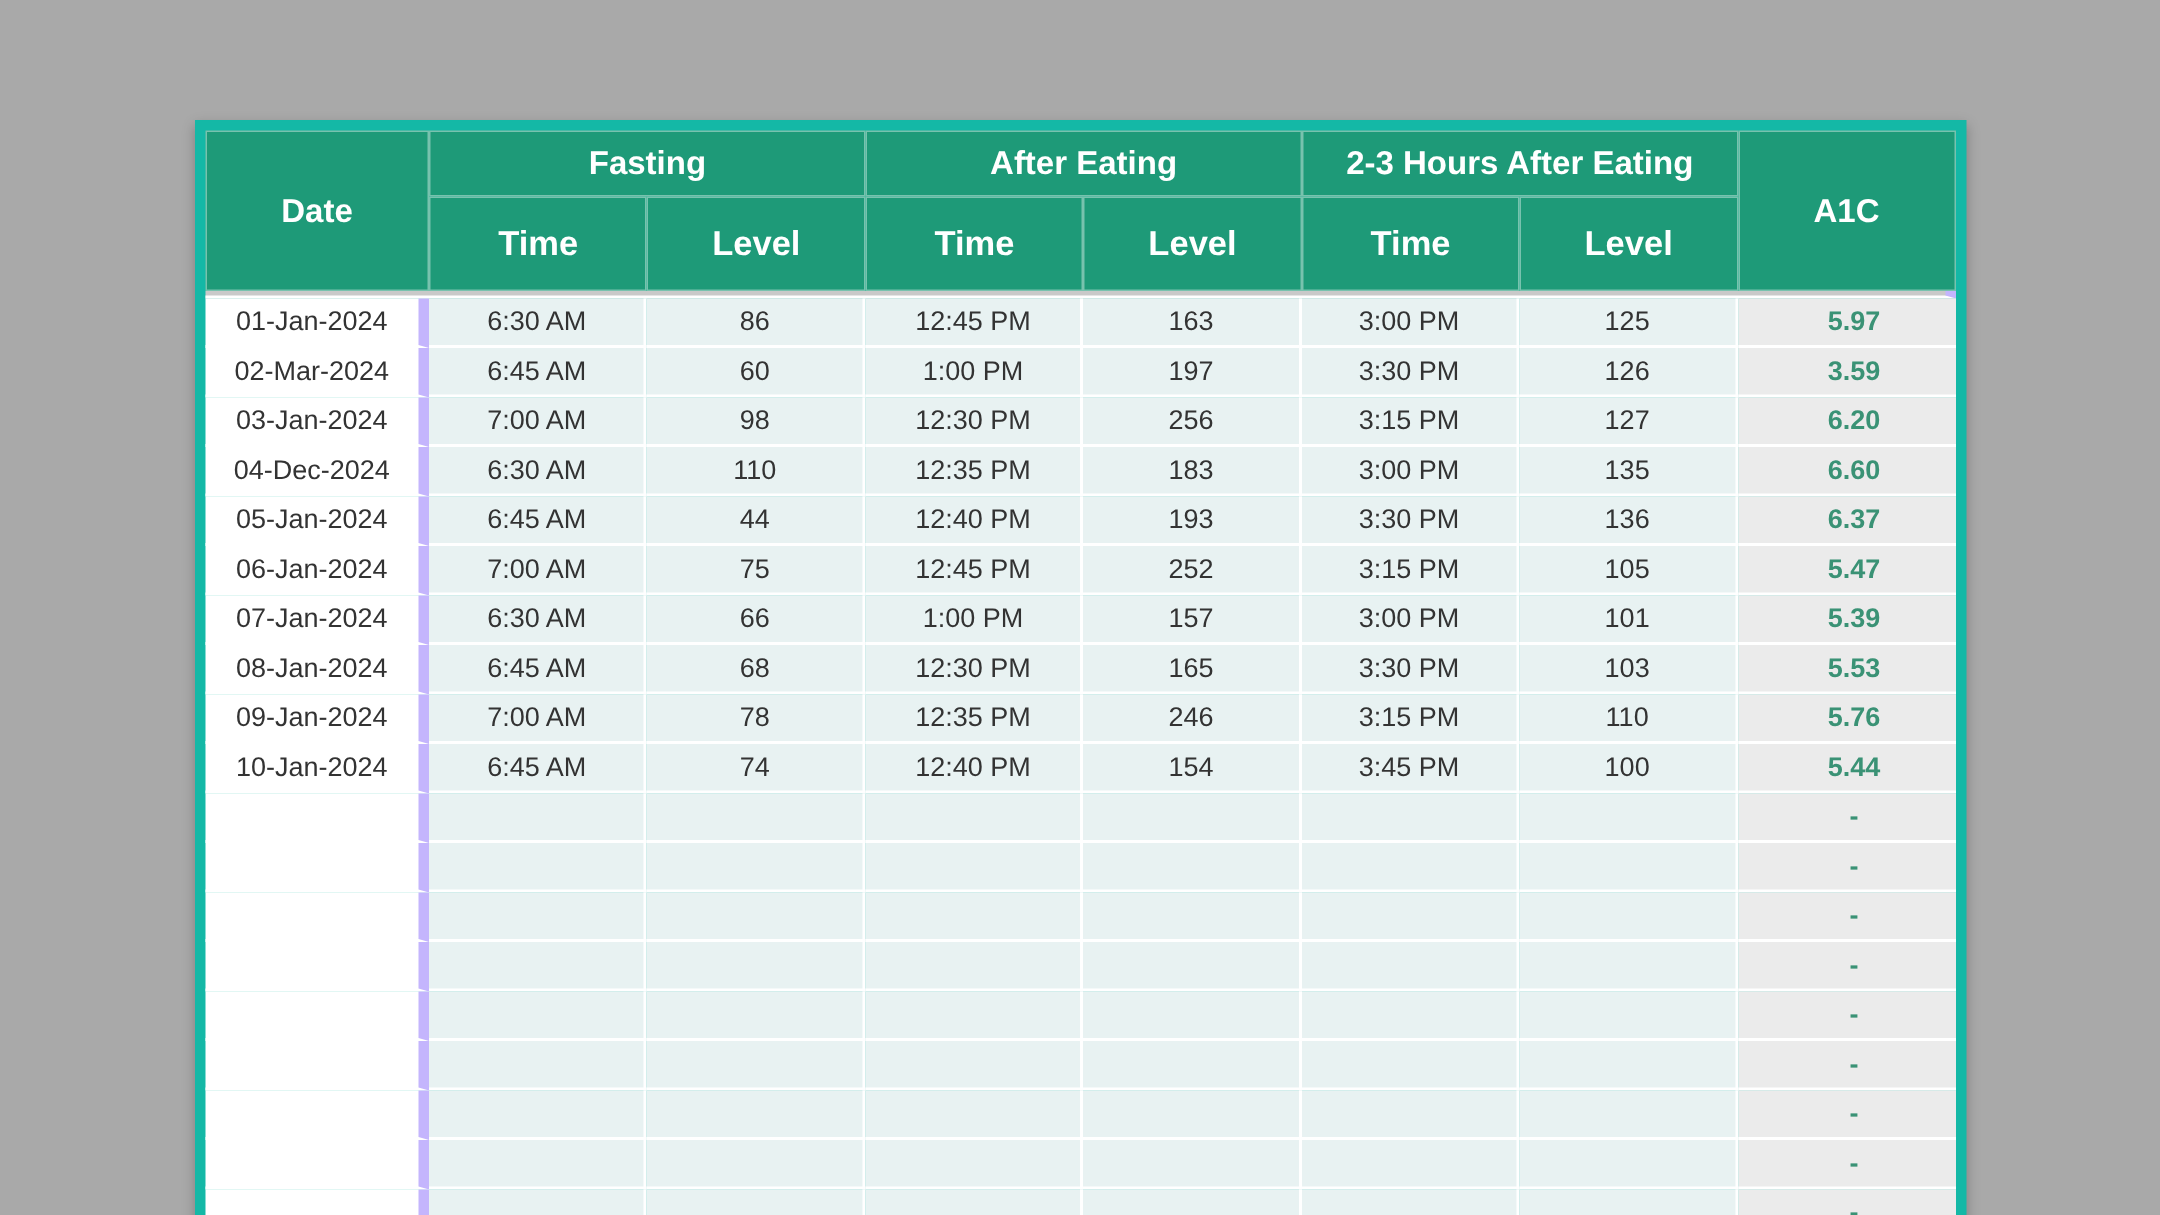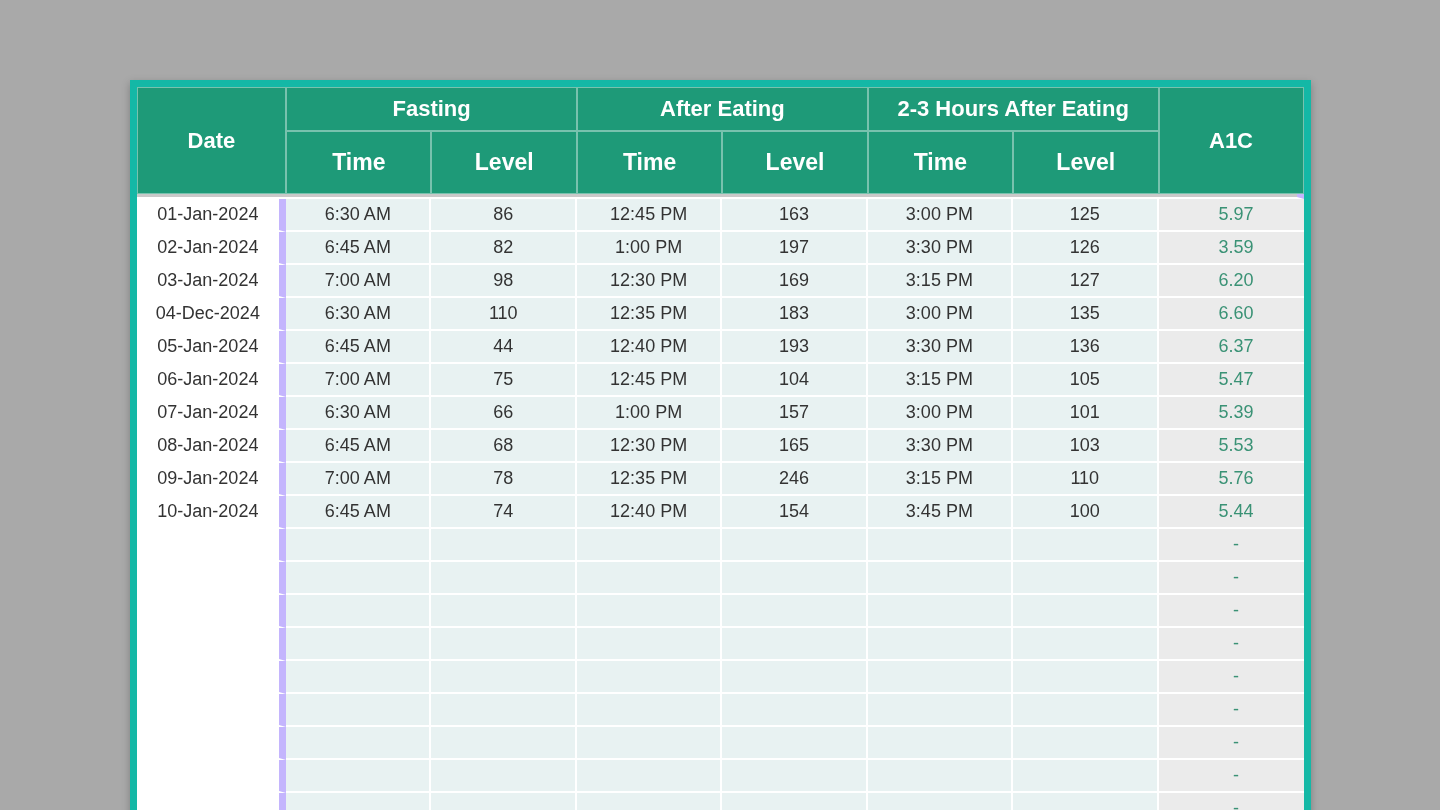--- a/index.html
+++ b/index.html
@@ -52,21 +52,21 @@
     border-right: 1px solid #c9c9c9;
   }
   tbody td {
     text-align: center;
     padding: 5px 6px;
     font-size: 18px;
     height: 31px;
   }
   tbody td.date-cell { background: #ffffff; }
   tbody td.data-cell { background: #e8f2f2; border-right: 2px solid #ffffff; border-bottom: 2px solid #ffffff; }
-  tbody td.a1c-cell  { background: #ebebeb; color: #3a9275; font-weight: 400; border-bottom: 2px solid #ffffff; padding-left: 16px; }
+  tbody td.a1c-cell  { background: #ebebeb; color: #3a9275; font-weight: 700; border-bottom: 2px solid #ffffff; padding-left: 16px; }
   tbody tr td:nth-child(1) { border-right: 7px solid #c4b5fd; border-bottom: 2px solid #ffffff; }
   
   col.c-date   { width: 155px; }
   col.c-tl     { width: 150px; }
   col.c-a1c    { width: 150px; }
 </style>
 </head>
 <body>
 
 <div class="card">
@@ -106,35 +106,35 @@
           <td class="date-cell">01-Jan-2024</td>
           <td class="data-cell">6:30 AM</td>
           <td class="data-cell">86</td>
           <td class="data-cell">12:45 PM</td>
           <td class="data-cell">163</td>
           <td class="data-cell">3:00 PM</td>
           <td class="data-cell">125</td>
           <td class="a1c-cell">5.97</td>
         </tr>
         <tr>
-          <td class="date-cell">02-Jan-2024</td>
+          <td class="date-cell">02-Mar-2024</td>
           <td class="data-cell">6:45 AM</td>
-          <td class="data-cell">82</td>
+          <td class="data-cell">60</td>
           <td class="data-cell">1:00 PM</td>
           <td class="data-cell">197</td>
           <td class="data-cell">3:30 PM</td>
           <td class="data-cell">126</td>
           <td class="a1c-cell">3.59</td>
         </tr>
         <tr>
           <td class="date-cell">03-Jan-2024</td>
           <td class="data-cell">7:00 AM</td>
           <td class="data-cell">98</td>
           <td class="data-cell">12:30 PM</td>
-          <td class="data-cell">169</td>
+          <td class="data-cell">256</td>
           <td class="data-cell">3:15 PM</td>
           <td class="data-cell">127</td>
           <td class="a1c-cell">6.20</td>
         </tr>
         <tr>
           <td class="date-cell">04-Dec-2024</td>
           <td class="data-cell">6:30 AM</td>
           <td class="data-cell">110</td>
           <td class="data-cell">12:35 PM</td>
           <td class="data-cell">183</td>
@@ -150,21 +150,21 @@
           <td class="data-cell">193</td>
           <td class="data-cell">3:30 PM</td>
           <td class="data-cell">136</td>
           <td class="a1c-cell">6.37</td>
         </tr>
         <tr>
           <td class="date-cell">06-Jan-2024</td>
           <td class="data-cell">7:00 AM</td>
           <td class="data-cell">75</td>
           <td class="data-cell">12:45 PM</td>
-          <td class="data-cell">104</td>
+          <td class="data-cell">252</td>
           <td class="data-cell">3:15 PM</td>
           <td class="data-cell">105</td>
           <td class="a1c-cell">5.47</td>
         </tr>
         <tr>
           <td class="date-cell">07-Jan-2024</td>
           <td class="data-cell">6:30 AM</td>
           <td class="data-cell">66</td>
           <td class="data-cell">1:00 PM</td>
           <td class="data-cell">157</td>

